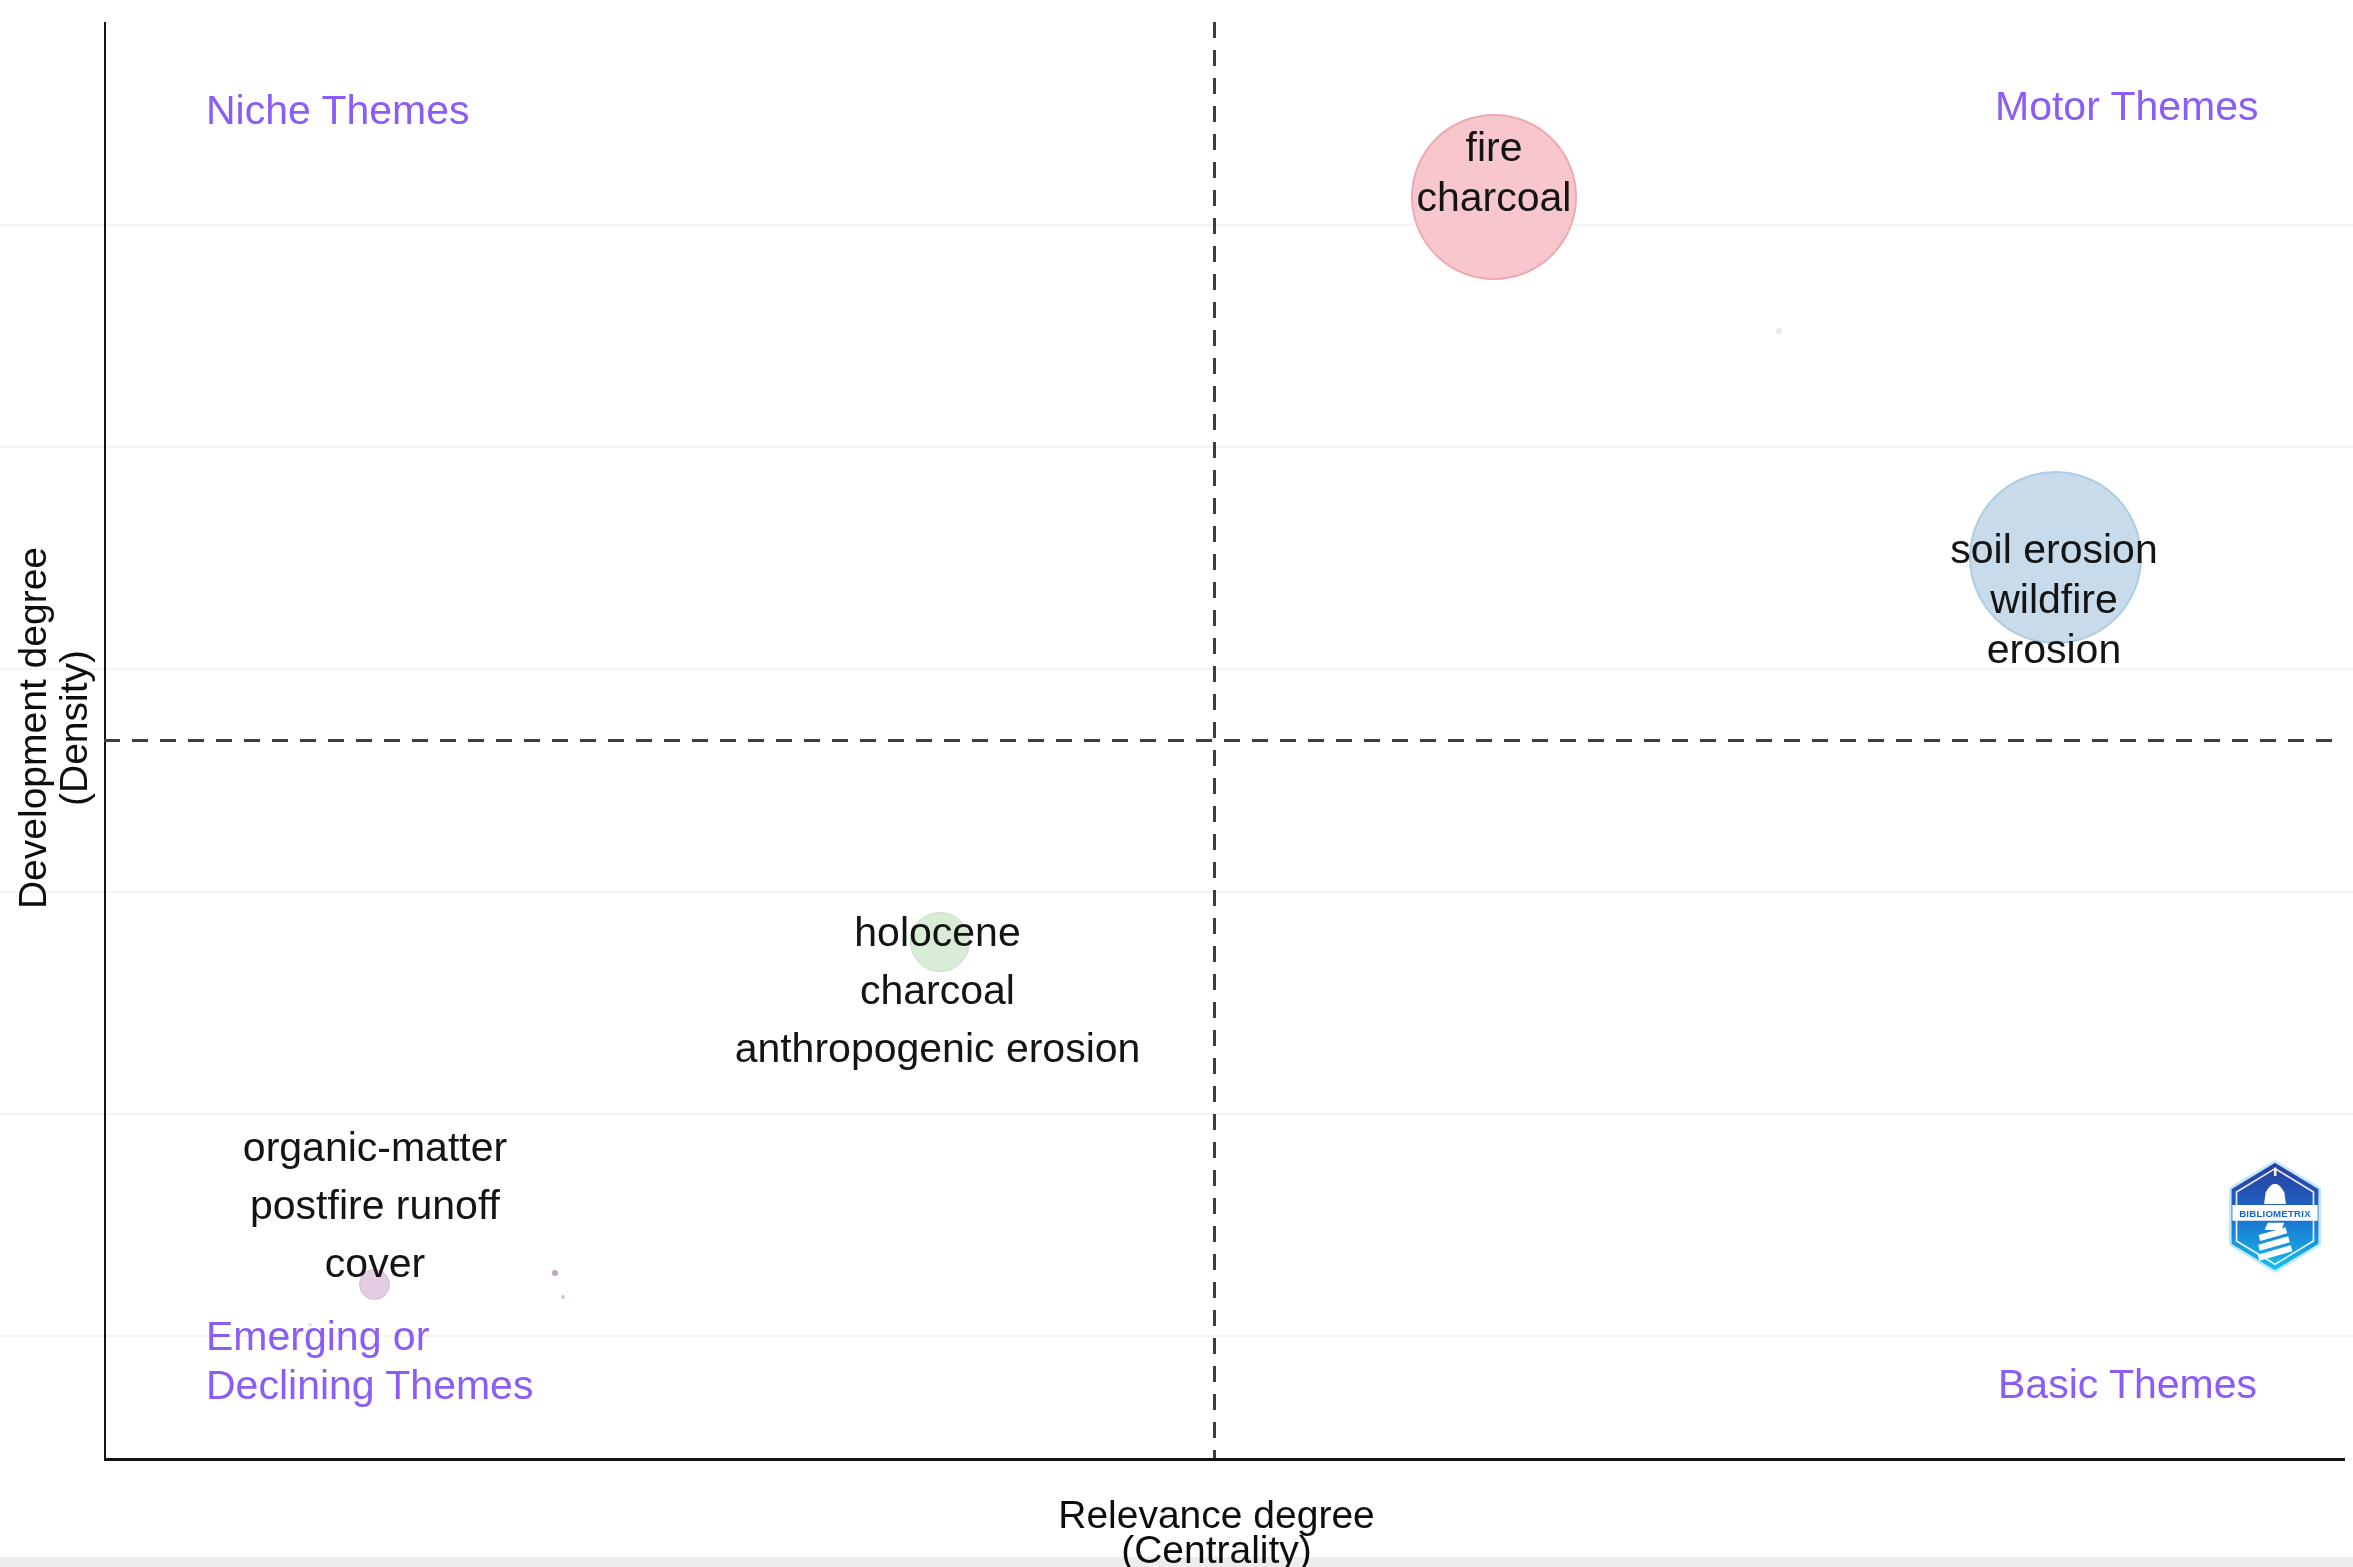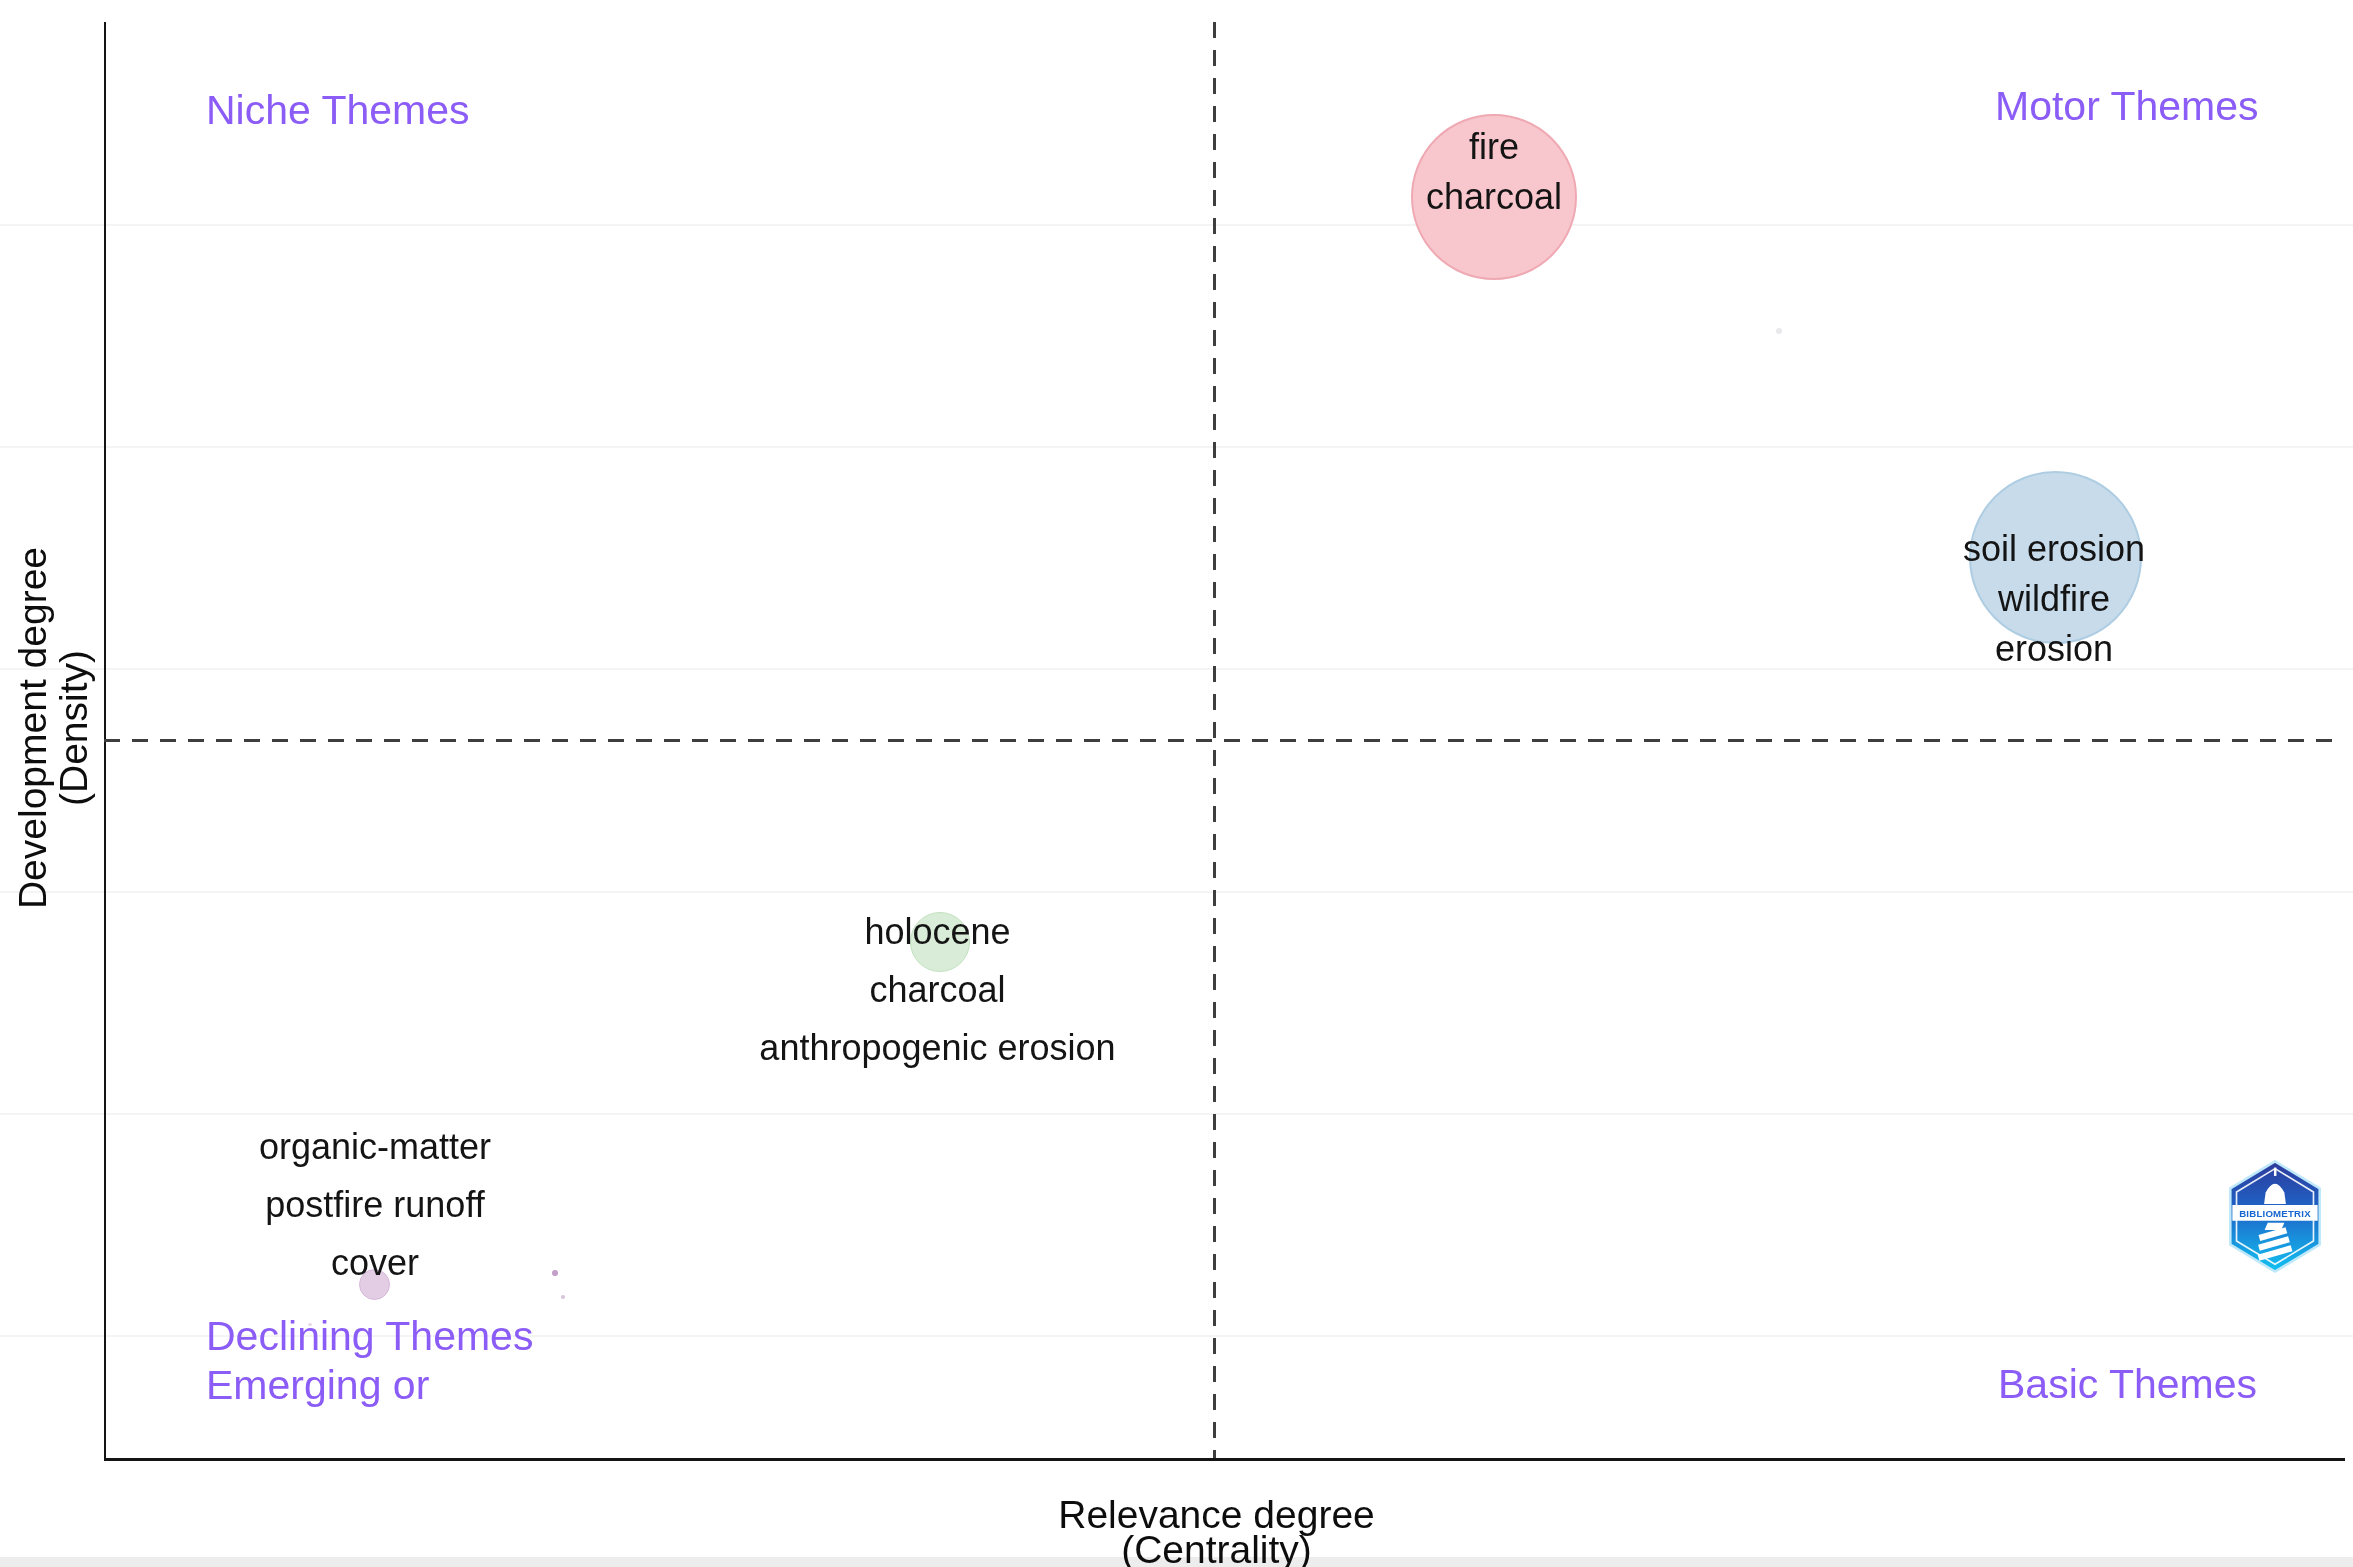--- a/index.html
+++ b/index.html
@@ -18,21 +18,21 @@
     background-image:repeating-linear-gradient(to right,#3e3e3e 0 15.7px,transparent 15.7px 28px);}
 
   .qlabel{position:absolute;color:#8b5cf6;font-size:41px;line-height:49px;white-space:nowrap;z-index:4;}
 
   .bubble{position:absolute;border-radius:50%;box-sizing:border-box;z-index:2;}
   .bubble-pink{left:1411px;top:114px;width:166px;height:166px;background:#f8c7cd;border:2.4px solid #efa9b3;}
   .bubble-blue{left:1969px;top:471px;width:173px;height:173px;background:#c7dbeb;border:2.4px solid #aecde2;}
   .bubble-green{left:910px;top:912px;width:60px;height:60px;background:#d9ecd7;border:1.6px solid #c3e1c1;}
   .bubble-purple{left:359px;top:1269px;width:31px;height:31px;background:#e3cde5;border:1.6px solid #d6b8d9;}
 
-  .blabel{position:absolute;color:#141414;font-size:36px;text-align:center;z-index:3;}
+  .blabel{position:absolute;color:#141414;font-size:41px;text-align:center;z-index:3;}
   .lh64{line-height:50px;}
   .lh74{line-height:58px;}
   .blabel-pink{left:1298px;top:122px;width:392px;}
   .blabel-blue{left:1858px;top:484px;width:392px;margin-top:40px;}
   .blabel-green{left:663px;top:855px;width:549px;margin-top:48px;}
   .blabel-purple{left:179px;top:1118px;width:392px;}
 
   .axlabel-x{position:absolute;left:981px;top:1481px;width:471px;color:#0d0d0d;
     font-size:39px;line-height:35px;text-align:center;z-index:4;margin-top:16px;}
   .axlabel-y{position:absolute;left:53px;top:728px;width:706px;color:#0d0d0d;
@@ -66,22 +66,22 @@
   <div class="median-v"></div>
   <div class="median-h"></div>
 
   <div class="qlabel" style="left:206px;top:86px">
     <span>Niche Themes</span>
   </div>
   <div class="qlabel" style="left:1995px;top:82px">
     <span>Motor Themes</span>
   </div>
   <div class="qlabel" style="left:206px;top:1312px">
+    <div>Emerging or</div>
     <div>Declining Themes</div>
-    <div>Emerging or</div>
   </div>
   <div class="qlabel" style="left:1998px;top:1360px">
     <span>Basic Themes</span>
   </div>
 
   <div class="speck speck1"></div>
   <div class="speck speck2"></div>
   <div class="speck speck3"></div>
   <div class="speck speck4"></div>
 

